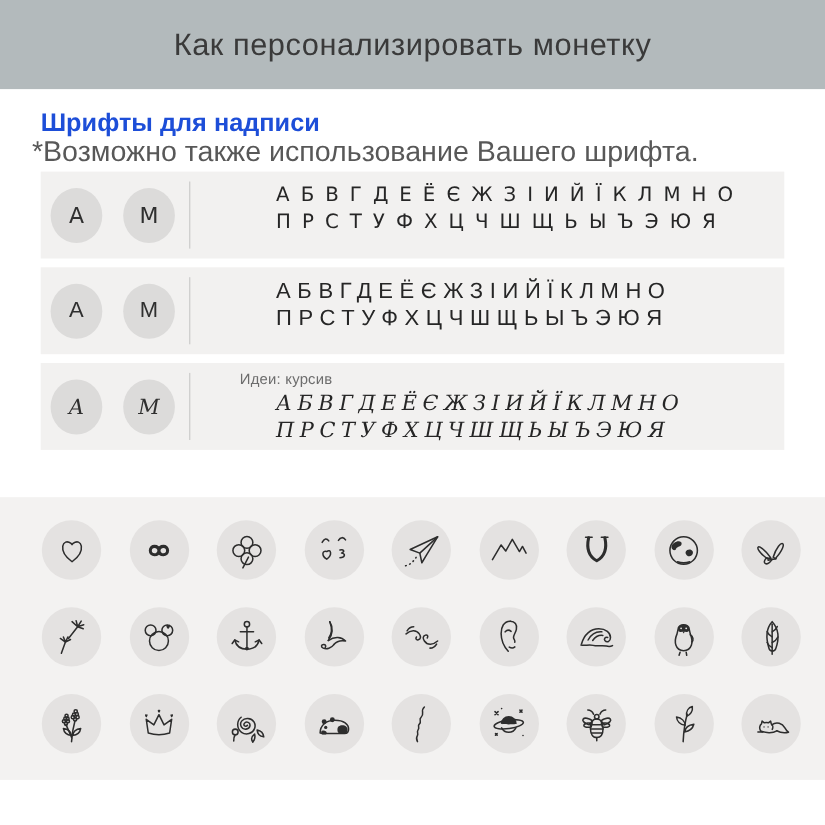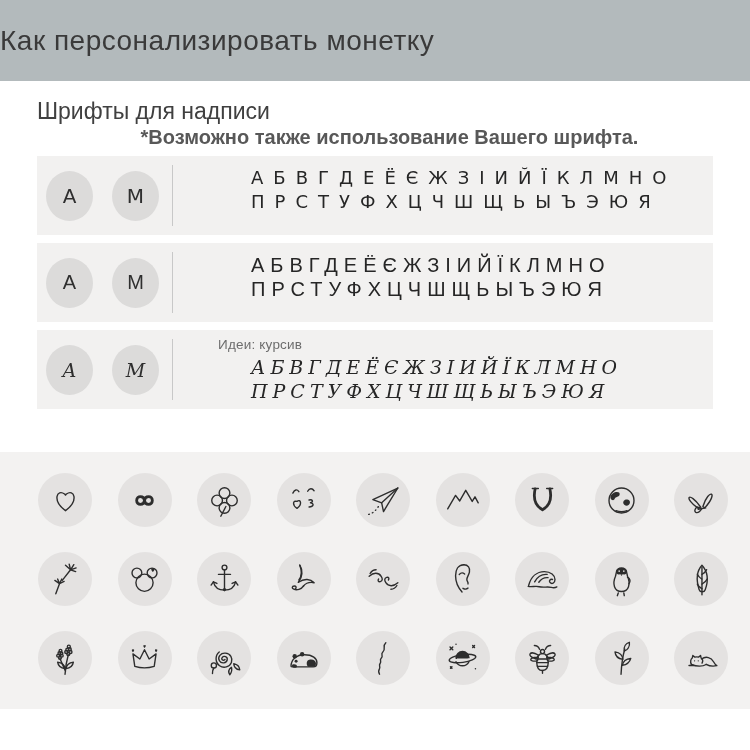--- a/index.html
+++ b/index.html
@@ -3,33 +3,33 @@
 <meta charset="utf-8">
 <style>
   html,body{margin:0;padding:0;}
   body{
     width:750px;height:750px;background:#ffffff;overflow:hidden;
     font-family:"Liberation Sans",sans-serif;color:#3c3c3c;
   }
   
   .banner{
     height:81px;background:var(--header-bg,#b3babc);
-    display:flex;align-items:center;
+    display:flex;align-items:center;justify-content:center;
   }
   .banner h1{
     margin:0;font-size:28px;font-weight:300;color:#3a3a3a;letter-spacing:.5px;
     font-family:"Liberation Sans",sans-serif;
   }
   
   .sect{padding-top:17px;}
   .sect h2{
-    margin:0 0 0 37px;font-size:23px;font-weight:400;color:#404040;line-height:26px;
+    margin:0 0 0 37px;font-size:23px;font-weight:700;color:#1d4ed8;line-height:26px;
   }
   .sect .note{
-    margin:1px 0 0 29px;font-size:20px;font-weight:700;color:#585858;line-height:24px;text-align:center;
+    margin:1px 0 0 29px;font-size:26px;font-weight:400;color:#585858;line-height:24px;
   }
   
   .font-rows{margin-top:7px;}
   .font-row{
     position:relative;width:676px;height:79px;margin:0 0 8px 37px;
     background:var(--panel-bg,#f2f1f0);
   }
   .badge{
     position:absolute;top:50%;transform:translateY(-50%);
     width:47px;height:50px;border-radius:50%;

